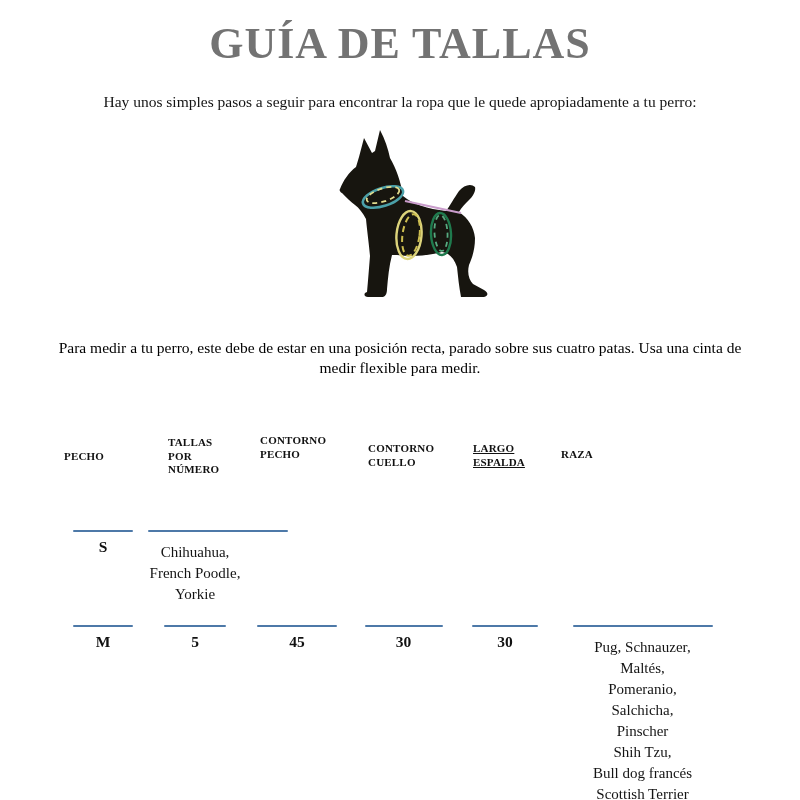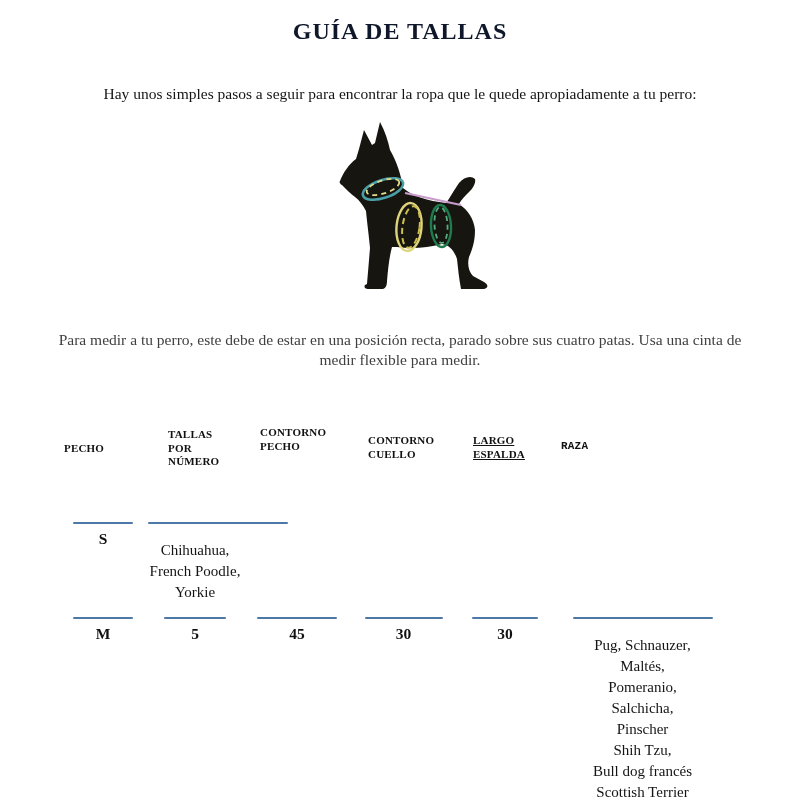--- a/index.html
+++ b/index.html
@@ -9,47 +9,47 @@
     height: 800px;
     font-family: "Liberation Serif", serif;
     color: #1b1b1b;
     overflow: hidden;
   }
   .page { width: 800px; height: 800px; position: relative; }
 
   .doc-title {
     margin-top: 18px;
     text-align: center;
-    font-size: 24px;
+    font-size: 44px;
     font-weight: bold;
     letter-spacing: 1px;
-    color: #0f172a;
+    color: #737373;
   }
 
   .intro-text {
-    margin-top: 40px;
+    margin-top: 24px;
     text-align: center;
     font-size: 15.5px;
     color: #141414;
   }
 
   .dog-figure {
     margin-top: 15px;
     display: flex;
     justify-content: center;
   }
   .dog-figure svg { transform: translateX(12px); }
 
   .measure-text {
     margin: 22px auto 12px auto;
     width: 706px;
     text-align: center;
     font-size: 15.5px;
     line-height: 20px;
-    color: #404040;
+    color: #000000;
   }
 
   .size-table {
     margin-top: 54px;
     margin-left: 58px;
     width: 672px;
   }
   .trow {
     display: grid;
     grid-template-columns: 90px 94px 110px 103px 100px 175px;
@@ -63,21 +63,21 @@
     letter-spacing: 0.2px;
     color: #111;
     padding-left: 6px;
     padding-right: 6px;
   }
   .h1 { padding-top: 18px; }
   .h2 { padding-top: 4px;  padding-left: 20px; padding-right: 20px; }
   .h3 { padding-top: 2px;  padding-left: 18px; padding-right: 18px; }
   .h4 { padding-top: 10px; padding-left: 16px; padding-right: 16px; }
   .h5 { padding-top: 10px; padding-left: 18px; padding-right: 18px; text-decoration: underline; }
-  .h6 { padding-top: 16px; font-family: Liberation Mono, monospace; }
+  .h6 { padding-top: 16px; }
 
   .row-s { min-height: 95px; }
   .dcell { text-align: center; }
   .rule {
     height: 2px;
     background: #4d79a8;
     border-radius: 1px;
     margin: 0 auto;
   }
   .c1 .rule { width: 60px; }
@@ -86,21 +86,21 @@
   .c4 .rule { width: 78px; }
   .c5 .rule { width: 66px; }
   .c6 .rule { width: 140px; }
   .val {
     margin-top: 6px;
     font-size: 15.5px;
     font-weight: bold;
     color: #111;
   }
   .breed {
-    margin-top: 16px;
+    margin-top: 10px;
     font-size: 15px;
     font-weight: normal;
     line-height: 21px;
     white-space: pre-line;
     color: #141414;
   }
 </style>
 </head>
 <body>
 

